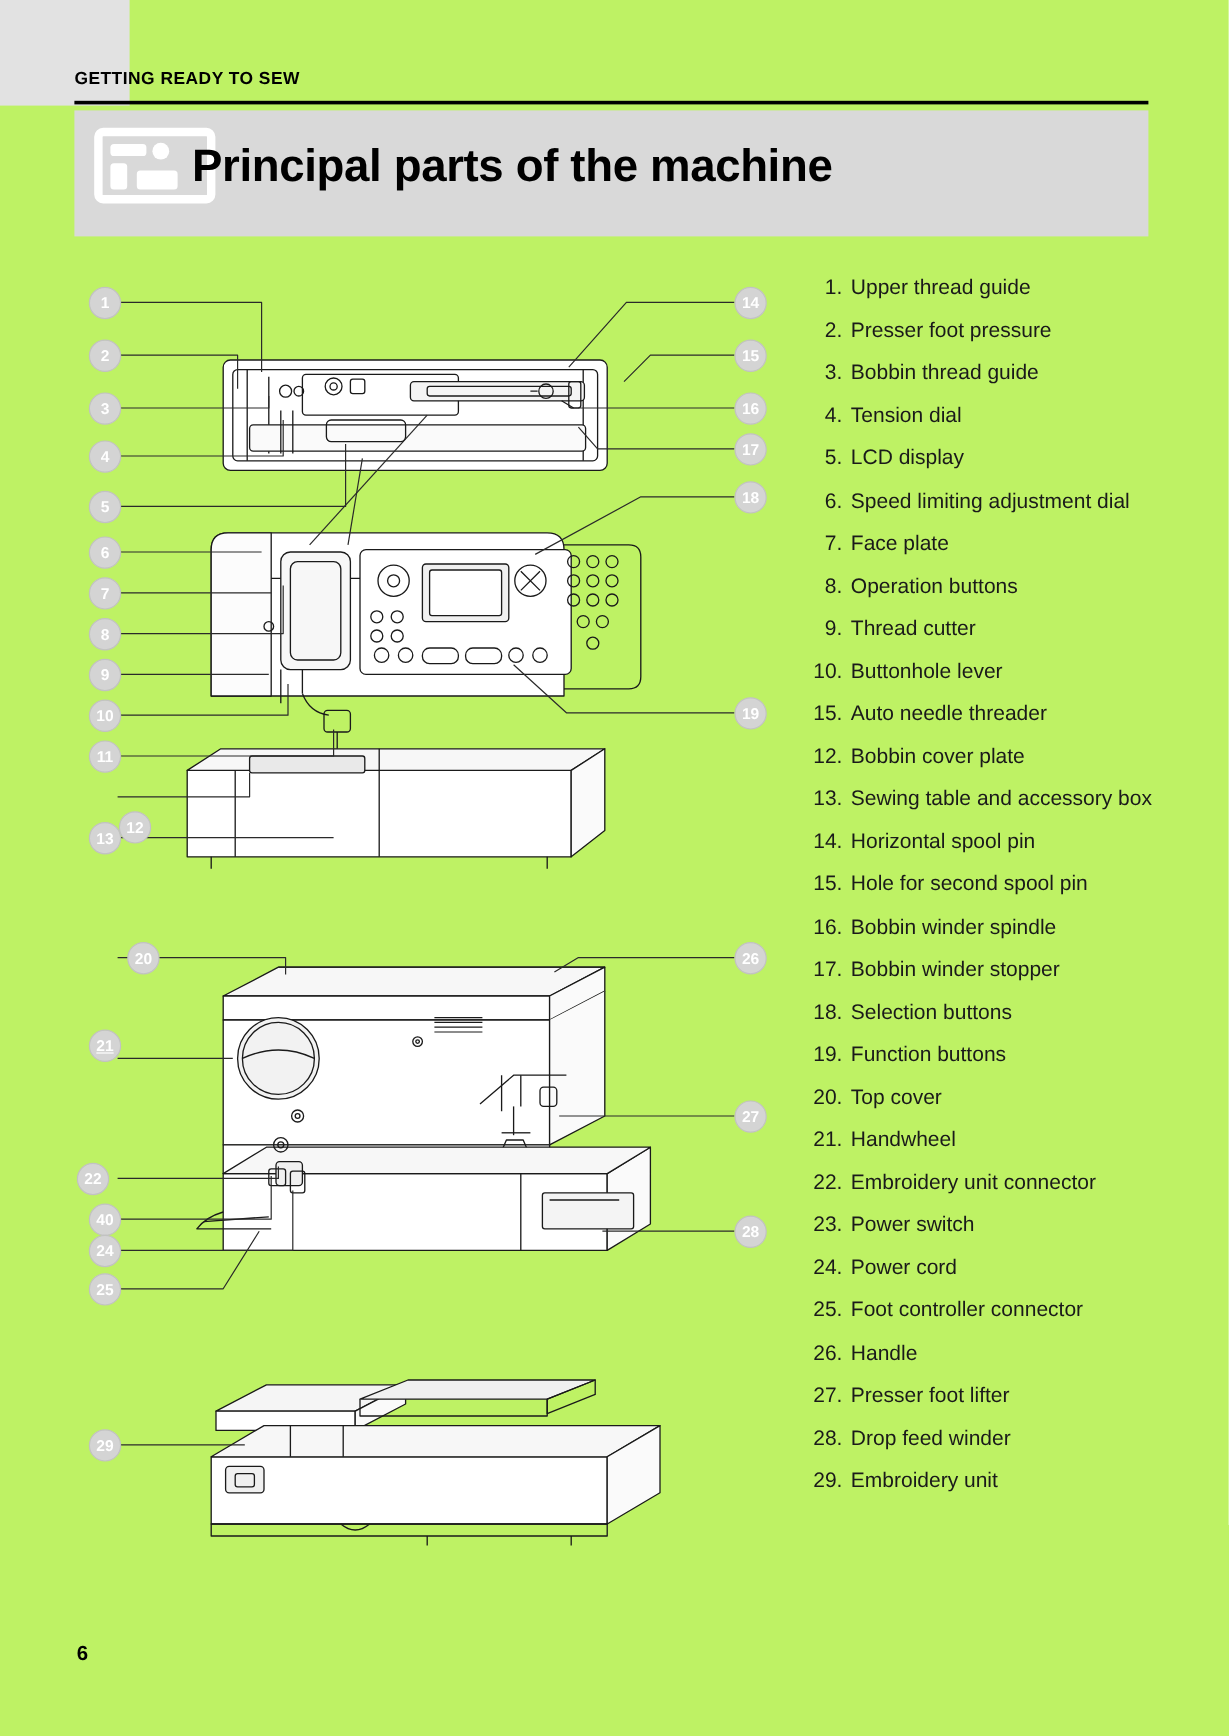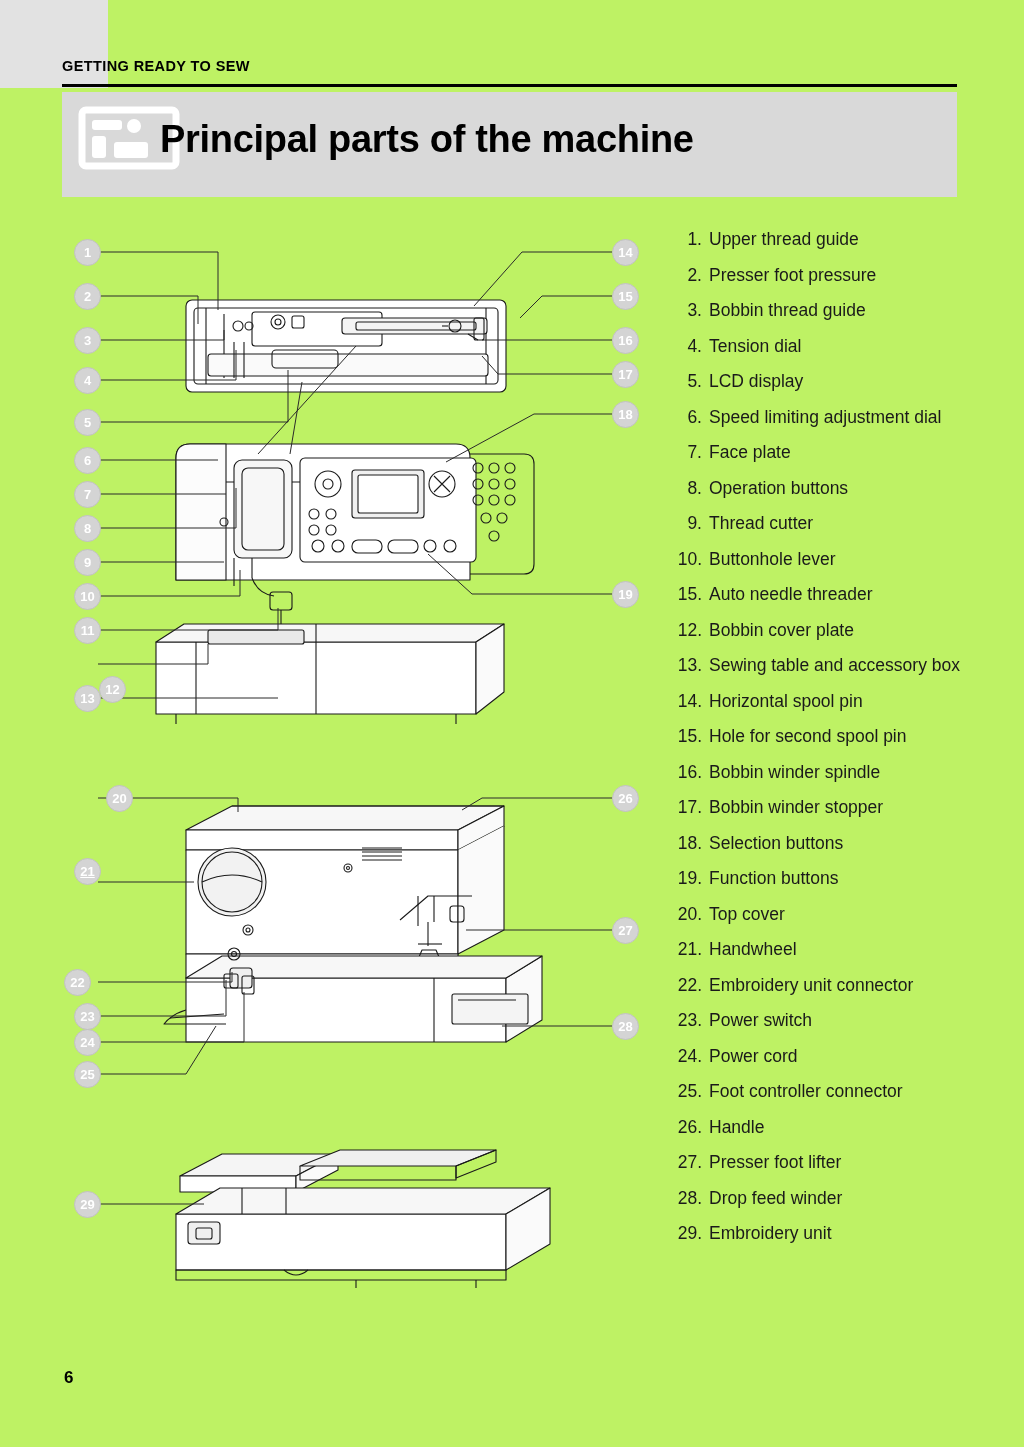--- a/index.html
+++ b/index.html
@@ -344,21 +344,21 @@
           <path d="M556 20 h-130 l-20 12"></path>
           <path d="M556 152 h-146"></path>
           <path d="M556 248 h-110"></path>
         </g>
       </g>
     </svg>
 
     <div class="callout" style="left:18px; top:7px;margin-left:32px;">20</div>
     <div class="callout" style="left:18px; top:80px;text-decoration:underline;">21</div>
     <div class="callout" style="left:8px; top:191px;">22</div>
-    <div class="callout" style="left:18px; top:225px;">23</div>
+    <div class="callout" style="left:18px; top:225px;">40</div>
     <div class="callout" style="left:18px; top:251px;">24</div>
     <div class="callout" style="left:18px; top:283px;">25</div>
 
     <div class="callout" style="left:556px; top:7px;">26</div>
     <div class="callout" style="left:556px; top:139px;">27</div>
     <div class="callout" style="left:556px; top:235px;">28</div>
   </div>
 
   <div class="figure" id="figure-unit">
     <svg viewBox="0 0 600 200" width="600" height="200">

